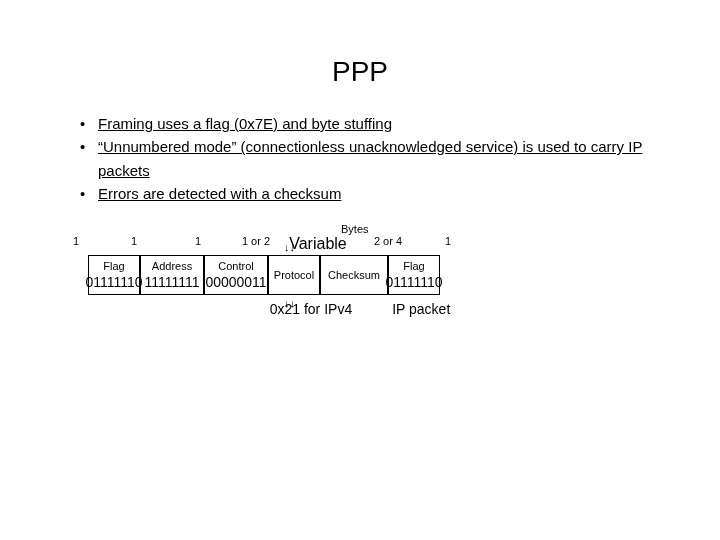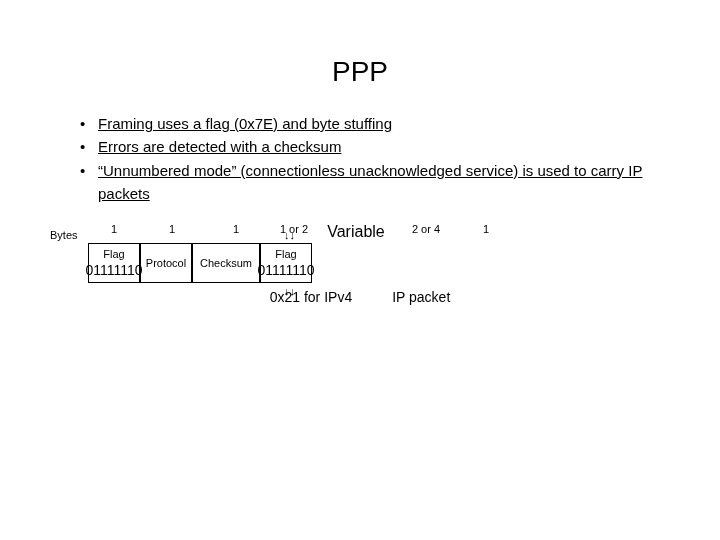--- a/index.html
+++ b/index.html
@@ -50,24 +50,25 @@
       left: 0;
     }
 
     
     .frame-diagram {
       margin-top: 18px;
       position: relative;
     }
     .bytes-row {
       display: flex;
-      align-items: flex-end;
+      align-items: center;
       margin-bottom: 2px;
       font-size: 11px;
       color: #000;
+      flex-direction: column;
     }
     .bytes-label {
       width: 38px;
       font-size: 11px;
       color: #000;
       text-align: left;
       flex-shrink: 0;
     }
 
     .frame-row {
@@ -117,22 +118,22 @@
   </style>
 </head>
 <body>
 
 <div class="page">
   <h1 class="title">PPP</h1>
 
 
   <ul class="bullet-list">
     <li>Framing uses a flag (0x7E) and byte stuffing</li>
+    <li>“Unnumbered mode” (connectionless unacknowledged service) is used to carry IP packets</li>
     <li>Errors are detected with a checksum</li>
-    <li>“Unnumbered mode” (connectionless unacknowledged service) is used to carry IP packets</li>
   </ul>
 
   <div class="frame-diagram">
 
     <div class="bytes-row">
       <span class="bytes-label">Bytes</span>
       <div style="display:flex; width:100%;">
 
       <div style="width: 52px; text-align: center; font-size: 11px;">1</div>
           <div style="width: 64px; text-align: center; font-size: 11px;">1</div>
@@ -145,20 +146,28 @@
     </div>
 
     <div class="frame-row">
       <div class="spacer-label"></div>
       <div style="display:flex; width:100%; position:relative;">
 
       <div class="frame-cell" style="width: 52px; flex-shrink: 0;">
             <div class="cell-name">Flag</div>
             <div class="cell-value">01111110</div>
           </div>
+          <div class="frame-cell" style="width: 64px; flex-shrink: 0;">
+            <div class="cell-name">Address</div>
+            <div class="cell-value">11111111</div>
+          </div>
+          <div class="frame-cell" style="width: 64px; flex-shrink: 0;">
+            <div class="cell-name">Control</div>
+            <div class="cell-value">00000011</div>
+          </div>
           <div class="frame-cell" style="width: 52px; flex-shrink: 0;">
             <div class="cell-name">Protocol</div>
           </div>
           <div class="frame-cell" style="width: 68px; flex-shrink: 0;">
             <div class="cell-name">Checksum</div>
           </div>
           <div class="frame-cell" style="width: 52px; flex-shrink: 0;">
             <div class="cell-name">Flag</div>
             <div class="cell-value">01111110</div>
           </div>

